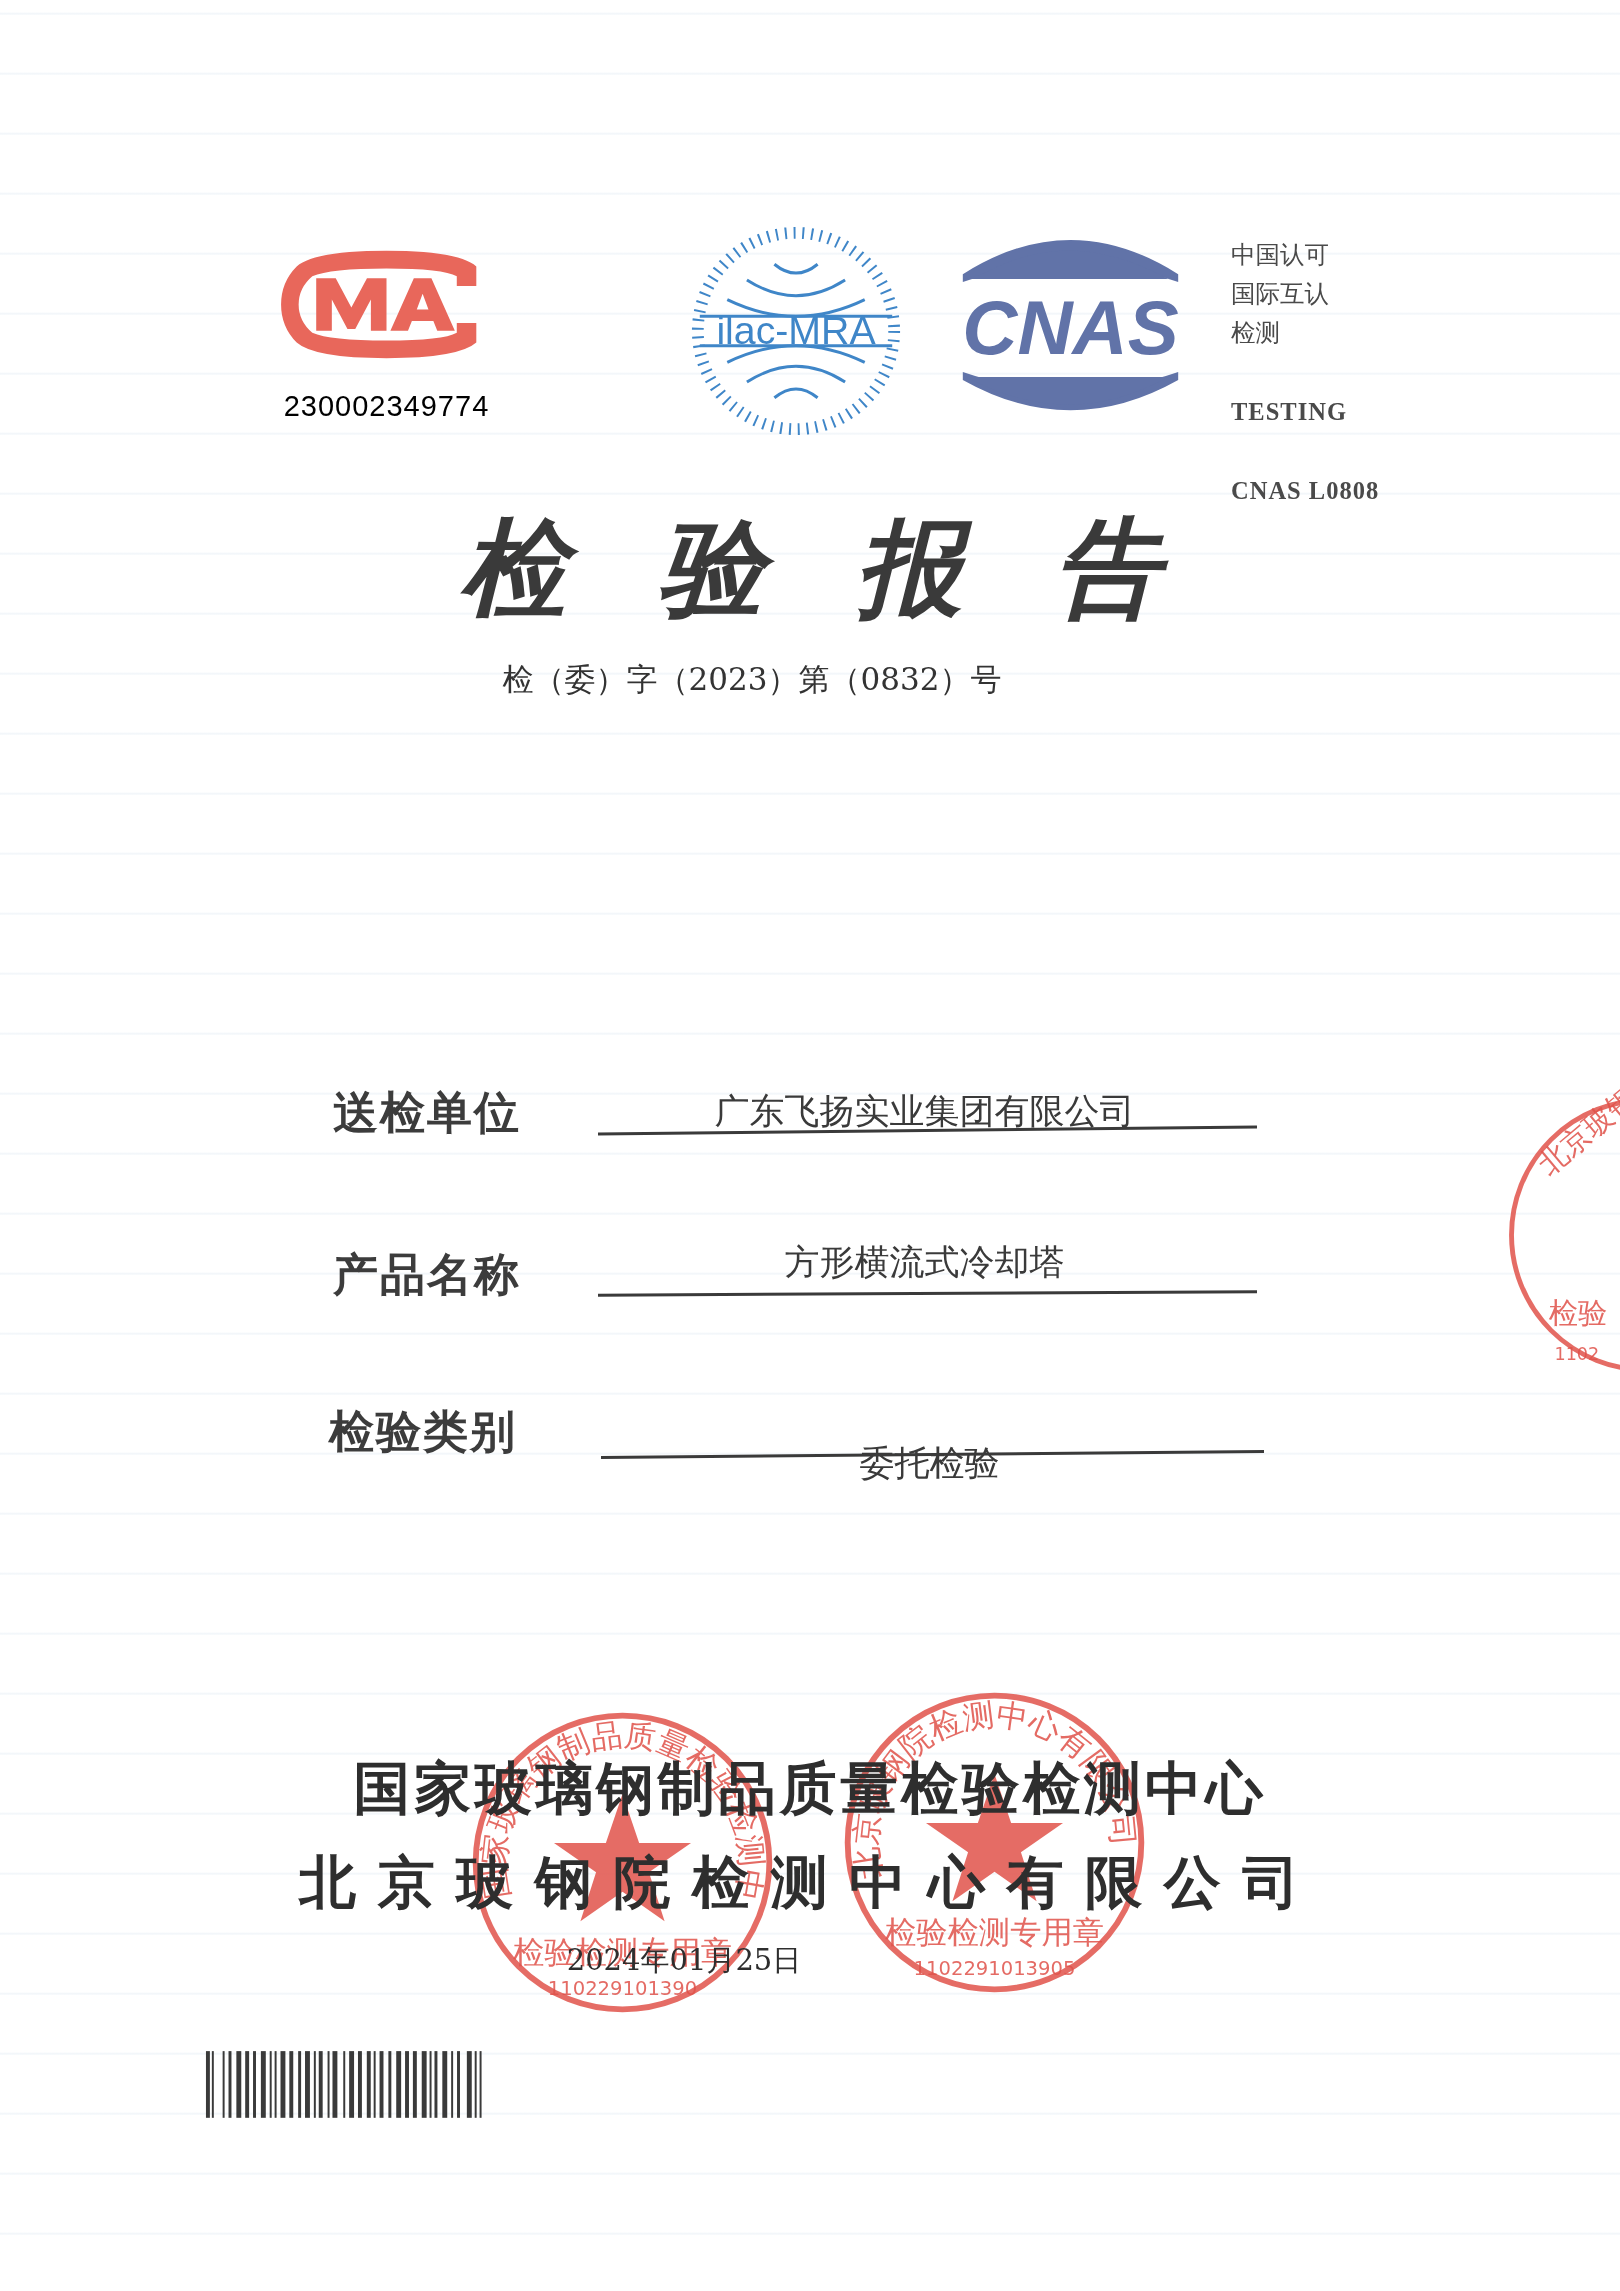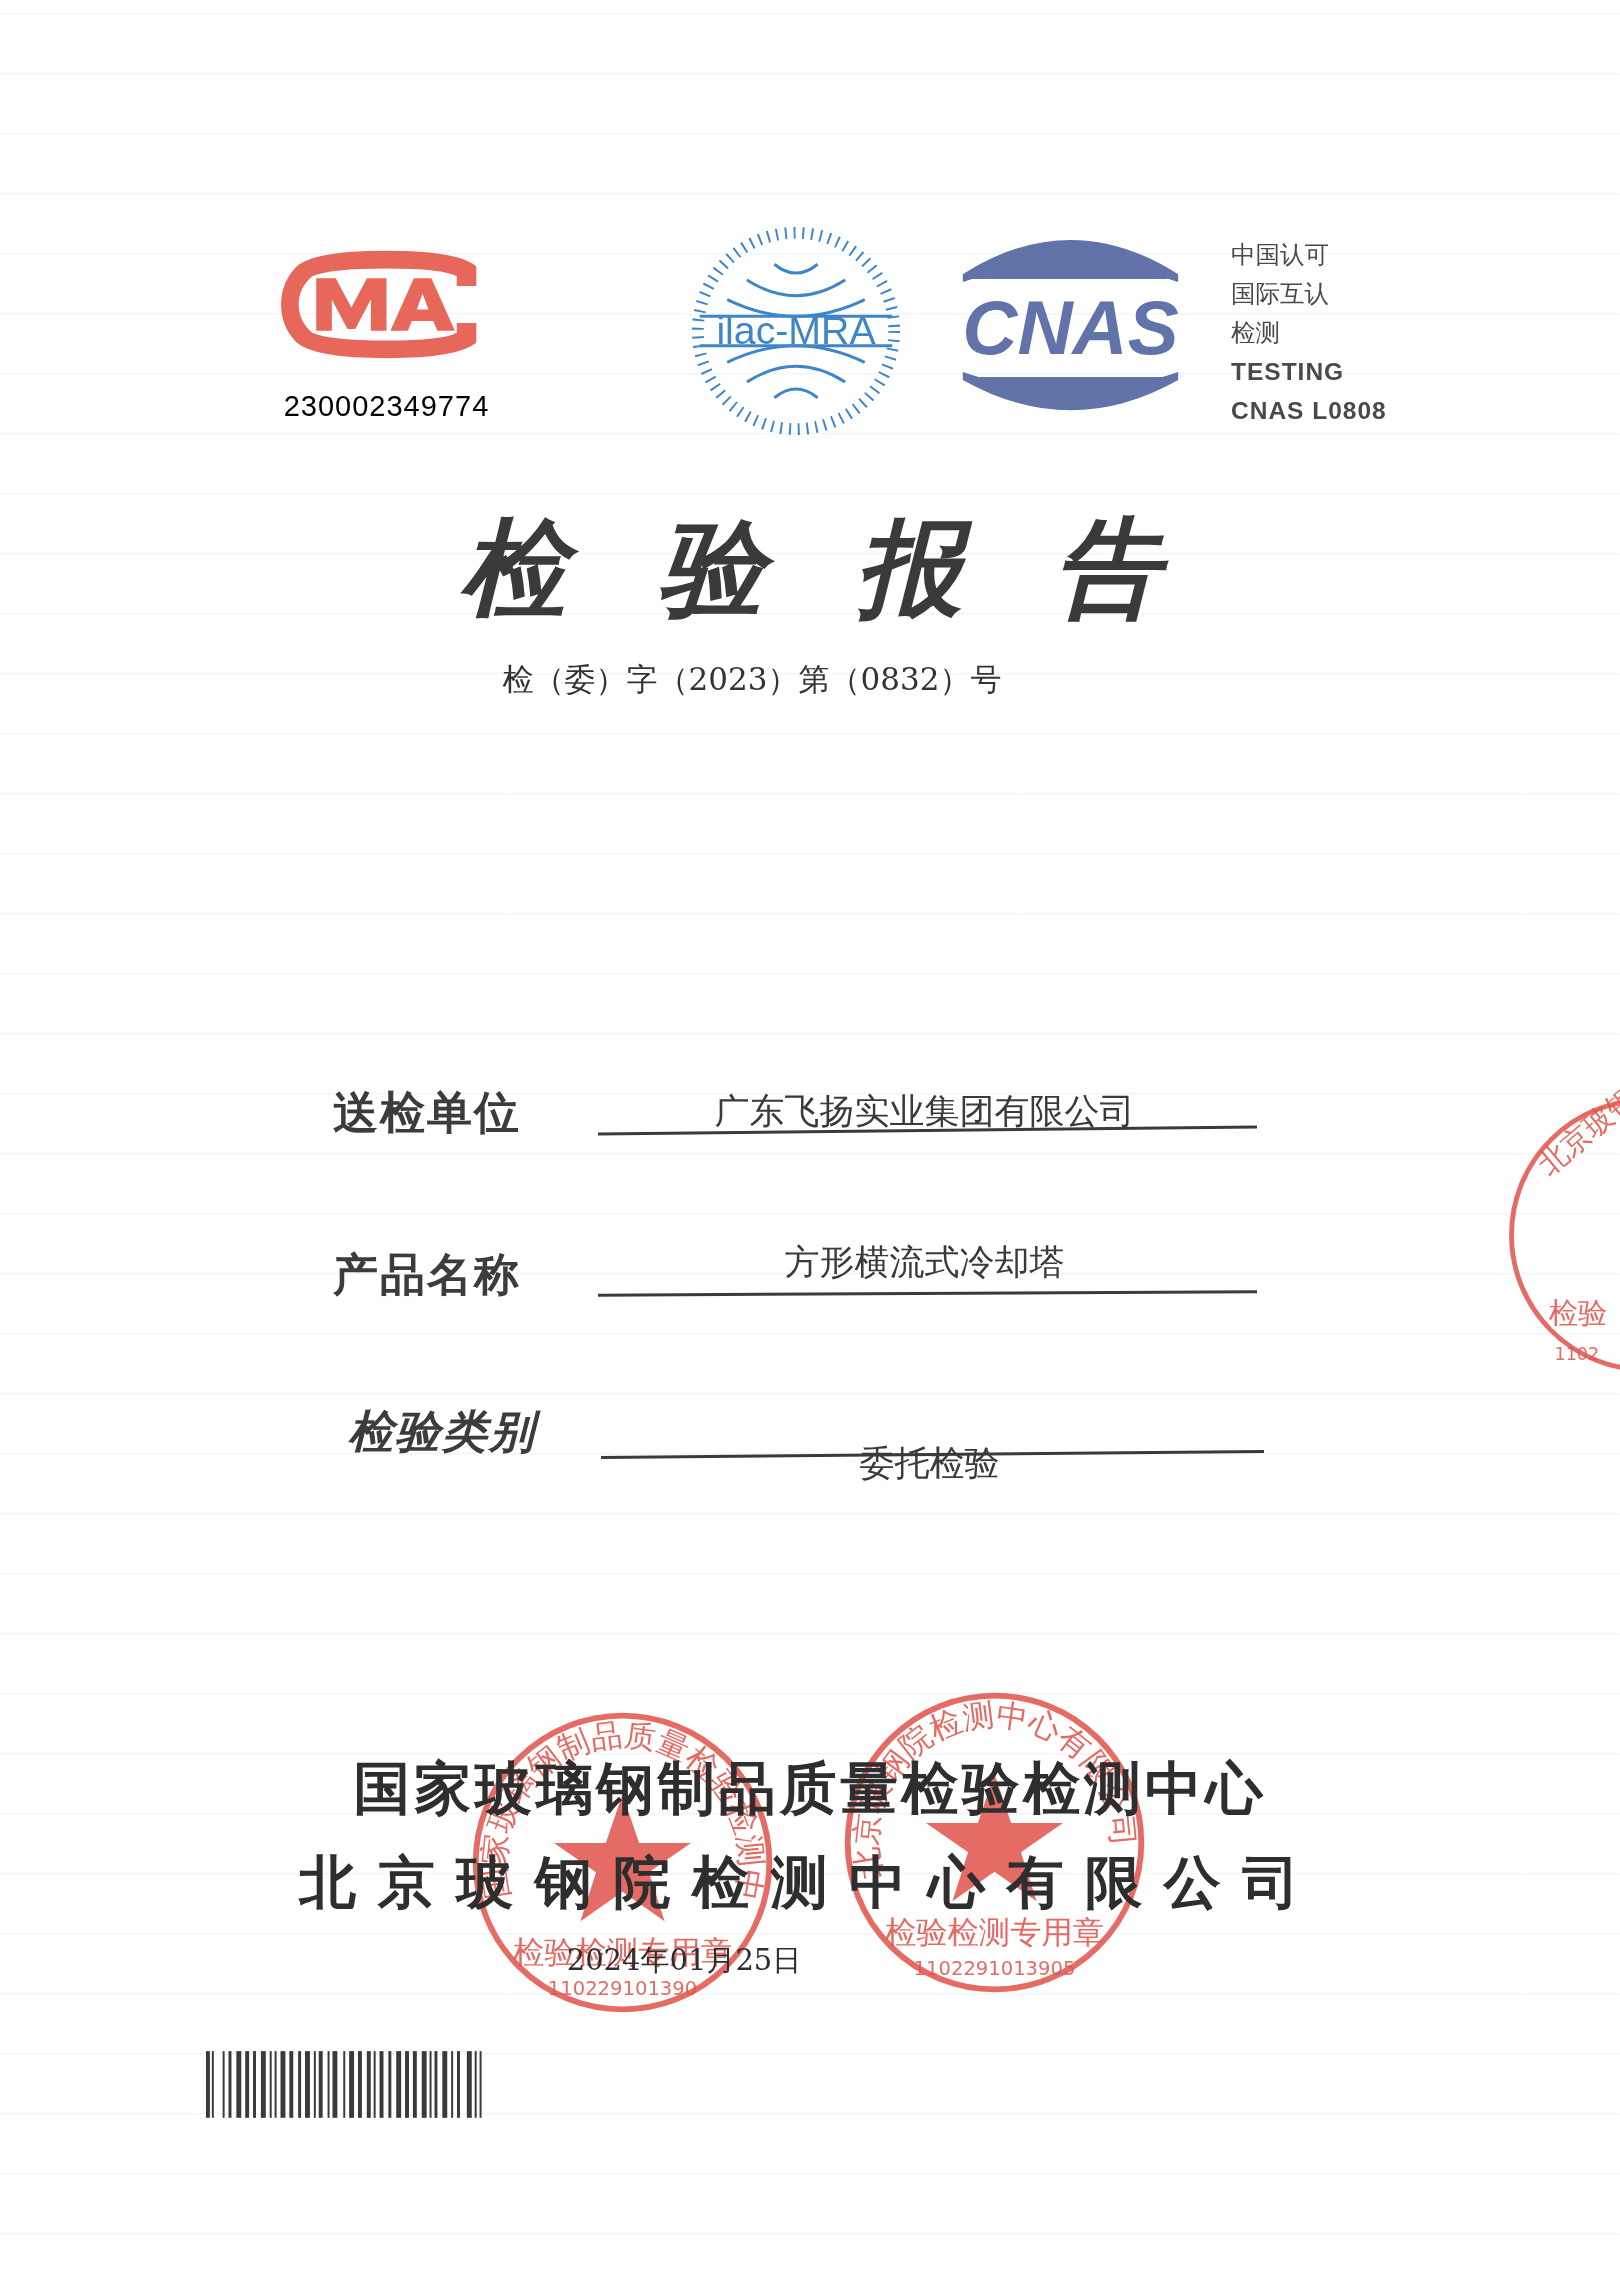--- a/index.html
+++ b/index.html
@@ -29,21 +29,21 @@
 
   
   .ilac-logo { left: 688px; top: 223px; width: 216px; height: 216px; }
   
   .cnas-logo { left: 943px; top: 235px; width: 255px; height: 186px; }
 
   .cnas-text {
     left: 1231px; top: 235px; font-size: 24.5px; color: #4a4a4a; line-height: 39px;
     font-family: "DejaVu Sans", sans-serif;
   }
-  .cnas-text .en { font-family: Liberation Sans, sans-serif; font-weight: bold; letter-spacing: 1px; }
+  .cnas-text .en { font-family: Liberation Serif, serif; font-weight: bold; letter-spacing: 1px; margin-top: 40px; }
 
   
   .main-title {
     left: 0; width: 1620px; top: 498px; text-align: center;
     font-family: "DejaVu Serif", serif; font-weight: bold;
     font-size: 106px; color: #3a3a3a; letter-spacing: 92px; padding-left: 92px;
     box-sizing: border-box;
     font-style: italic;
   }
   .report-no {
@@ -124,21 +124,21 @@
 <div class="abs report-no">检（委）字（2023）第（0832）号</div>
 
 <div class="abs field-label" style="left:333px; top:1083px;">送检单位</div>
 <div class="abs field-value" style="left:596px; top:1076px; width:657px;margin-top:12px;">广东飞扬实业集团有限公司</div>
 <div class="abs field-line" style="left:598px; top:1129px; width:659px; transform:rotate(-0.6deg);"></div>
 
 <div class="abs field-label" style="left:333px; top:1245px;">产品名称</div>
 <div class="abs field-value" style="left:596px; top:1239px; width:657px;">方形横流式冷却塔</div>
 <div class="abs field-line" style="left:598px; top:1292px; width:659px; transform:rotate(-0.3deg);"></div>
 
-<div class="abs field-label" style="left:348px; top:1402px;font-style:italic;">检验类别</div>
+<div class="abs field-label" style="left:329px; top:1402px;">检验类别</div>
 <div class="abs field-value" style="left:596px; top:1440px; width:667px;font-family:Liberation Serif, serif;">委托检验</div>
 <div class="abs field-line" style="left:601px; top:1453px; width:663px; transform:rotate(-0.5deg);"></div>
 
 <svg class="abs seal" style="left:1490px; top:1088px;" width="130" height="294" viewBox="0 0 133 300">
   <circle cx="160" cy="150" r="138" fill="none" stroke="#e0524a" stroke-width="5" opacity="0.85"></circle>
   <text x="60" y="90" font-size="30" fill="#e0524a" opacity="0.85" transform="rotate(-40 60 90)">北京玻钢院检</text>
   <text x="60" y="240" font-size="30" fill="#e0524a" opacity="0.85">检验</text>
   <text x="66" y="278" font-size="18" fill="#e0524a" opacity="0.85">1102</text>
 </svg>
 

